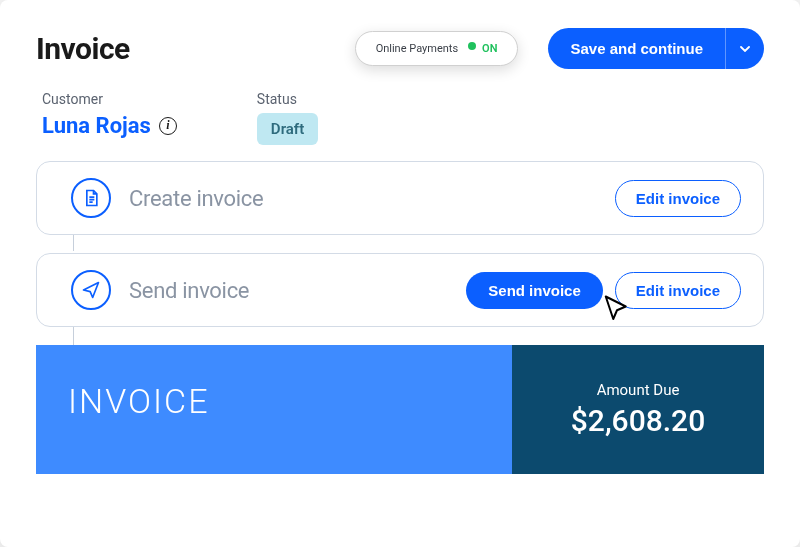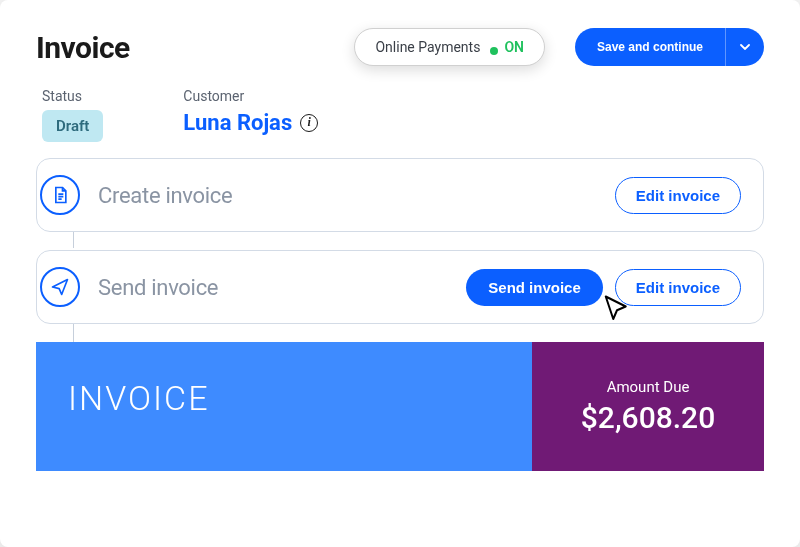--- a/index.html
+++ b/index.html
@@ -1,44 +1,44 @@
 <!DOCTYPE html>
 <html><head>
 <meta charset="utf-8">
 <style>
   * { box-sizing: border-box; margin: 0; padding: 0; }
   body { font-family: -apple-system, BlinkMacSystemFont, "Segoe UI", Roboto, sans-serif; background: #f5f5f5; width: 800px; height: 547px; overflow: hidden; }
   .panel { background: #fff; border-radius: 8px; width: 800px; height: 547px; box-shadow: 0 8px 40px rgba(0,0,0,0.12); padding: 28px 36px 0 36px; position: relative; overflow: hidden; }
   .header { display: flex; align-items: center; margin-bottom: 22px; }
   .page-title { font-size: 30px; font-weight: 700; color: #1a1a1a; letter-spacing: -0.5px; }
-  .online-pill { margin-left: auto; margin-right: 30px; display: flex; align-items: flex-end; background: #fff; border: 1px solid #d0d0d0; border-radius: 999px; padding: 10px 20px; box-shadow: 0 4px 14px rgba(0,0,0,0.14); font-size: 14px; color: #3a3f47; }
+  .online-pill { margin-left: auto; margin-right: 30px; display: flex; align-items: flex-start; background: #fff; border: 1px solid #d0d0d0; border-radius: 999px; padding: 10px 20px; box-shadow: 0 4px 14px rgba(0,0,0,0.14); font-size: 11px; color: #3a3f47; }
   .dot { width: 8px; height: 8px; background: #1fc15d; border-radius: 50%; margin: 0 6px 0 10px; }
   .on { color: #1fc15d; font-weight: 600; }
   .save-group { display: flex; }
-  .save-btn { background: #0b5fff; color: #fff; border: none; border-radius: 24px 0 0 24px; padding: 12px 22px; font-size: 12px; font-weight: 600; cursor: pointer; }
+  .save-btn { background: #0b5fff; color: #fff; border: none; border-radius: 24px 0 0 24px; padding: 12px 22px; font-size: 15px; font-weight: 600; cursor: pointer; }
   .save-dd { background: #0b5fff; color: #fff; border: none; border-left: 1px solid rgba(255,255,255,0.35); border-radius: 0 24px 24px 0; padding: 12px 14px; cursor: pointer; display: flex; align-items: center; }
   .meta-row { display: flex; gap: 80px; margin-bottom: 16px; padding-left: 6px; }
   .meta-label { font-size: 14px; color: #5b6370; margin-bottom: 6px; }
   .draft-badge { background: #bfe8f2; color: #2e6b7d; font-weight: 600; padding: 7px 14px; border-radius: 6px; display: inline-block; font-size: 15px; }
   .customer-name { color: #0b5fff; font-weight: 700; font-size: 22px; display: inline-flex; align-items: center; gap: 8px; }
   .info-icon { width: 18px; height: 18px; border: 1.6px solid #1a1a1a; border-radius: 50%; display: inline-flex; align-items: center; justify-content: center; font-size: 12px; font-weight: 700; color: #1a1a1a; font-style: italic; font-family: Georgia, serif; }
   .step-container { position: relative; padding-left: 0; }
-  .step-card { border: 1px solid #d3dbe6; border-radius: 14px; padding: 16px 22px 16px 3px; display: flex; align-items: center; margin-bottom: 18px; background: #fff; position: relative; }
+  .step-card { border: 1px solid #d3dbe6; border-radius: 14px; padding: 16px 22px 16px 34px; display: flex; align-items: center; margin-bottom: 18px; background: #fff; position: relative; }
   .step-icon-wrap { width: 40px; height: 40px; border: 2px solid #0b5fff; border-radius: 50%; display: flex; align-items: center; justify-content: center; margin-right: 18px; flex-shrink: 0; }
   .step-icon-wrap svg { width: 20px; height: 20px; }
   .step-title { color: #8a94a3; font-size: 22px; font-weight: 400; letter-spacing: -0.3px; }
   .step-actions { margin-left: auto; display: flex; gap: 12px; align-items: center; }
   .btn-outline { background: #fff; color: #0b5fff; border: 1.6px solid #0b5fff; border-radius: 999px; padding: 9px 20px; font-size: 15px; font-weight: 600; cursor: pointer; }
   .btn-fill { background: #0b5fff; color: #fff; border: none; border-radius: 999px; padding: 10px 22px; font-size: 15px; font-weight: 600; cursor: pointer; }
   .connector { position: absolute; left: 37px; width: 1px; background: #c6cfdb; }
   .connector1 { top: 72px; height: 18px; }
   .connector2 { top: 162px; height: 22px; }
   .invoice-preview { display: flex; border-radius: 0; overflow: hidden; margin-top: 6px; }
   .preview-left { flex: 1; background: #3e8bff; color: #fff; padding: 36px 32px 48px 32px; }
-  .preview-right { width: 232px; background: #701a75; color: #fff; padding: 36px 24px; text-align: center; display:flex; flex-direction:column; justify-content:center; align-items:center; }
+  .preview-right { width: 252px; background: #0c4a6e; color: #fff; padding: 36px 24px; text-align: center; display:flex; flex-direction:column; justify-content:center; align-items:center; }
   .inv-title { font-size: 34px; font-weight: 300; letter-spacing: 2px; }
   .inv-sub { font-size: 14px; margin-top: 2px; }
   .amt-label { font-size: 15px; margin-bottom: 4px; }
   .amt-val { font-size: 30px; font-weight: 500; }
   .cursor { position: absolute; left: 602px; top: 294px; pointer-events: none; }
   .cursor svg { width: 30px; height: 30px; }
 </style>
 </head>
 <body>
 
@@ -56,29 +56,29 @@
       <button class="save-dd">
         <svg viewBox="0 0 10 6" width="10" height="6">
             <path d="M1 1l4 4 4-4" stroke="#fff" stroke-width="1.8" fill="none" stroke-linecap="round"></path>
           </svg>
       </button>
     </div>
   </div>
 
   <div class="meta-row">
     <div>
-      <div class="meta-label">Status</div>
-      <span class="draft-badge">Draft</span>
-    </div>
-    <div>
       <div class="meta-label">Customer</div>
       <span class="customer-name">
         <span>Luna Rojas</span>
         <span class="info-icon">i</span>
       </span>
+    </div>
+    <div>
+      <div class="meta-label">Status</div>
+      <span class="draft-badge">Draft</span>
     </div>
   </div>
 
   <div class="step-container">
     <div class="connector connector1"></div>
     <div class="connector connector2"></div>
 
     <div class="step-card">
       <div class="step-icon-wrap">
         <svg viewBox="0 0 24 24" fill="none" stroke="#0b5fff" stroke-width="2">

